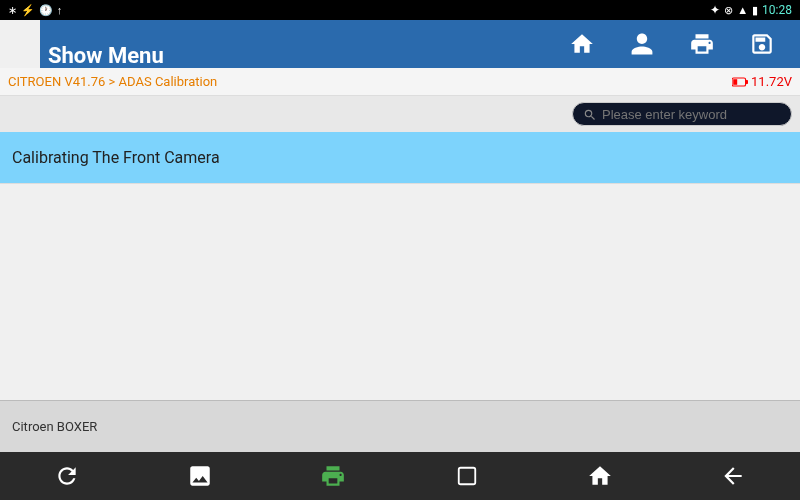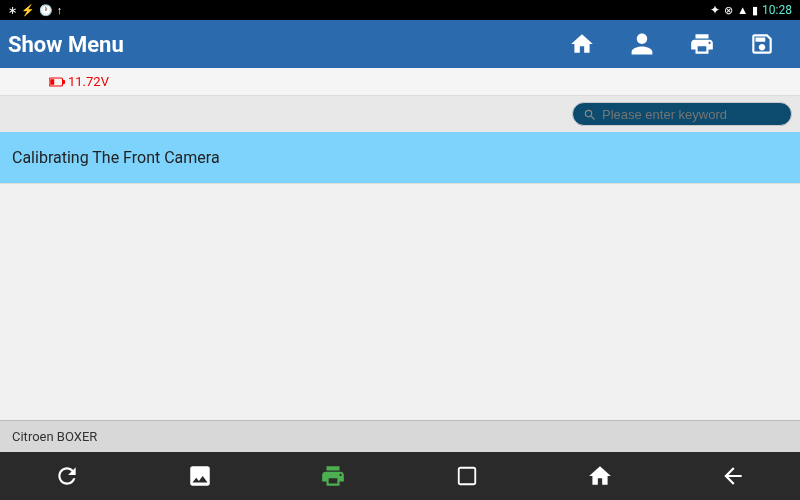--- a/index.html
+++ b/index.html
@@ -30,23 +30,24 @@
     .status-icon {
       color: #fff;
       font-size: 11px;
     }
 
     
     .toolbar {
       background: #2a6aad;
       height: 48px;
       display: flex;
-      align-items: center;
+      align-items: flex-end;
       padding: 0 8px;
       flex-shrink: 0;
+      margin-left: 40px;
     }
     .toolbar-title {
       color: #fff;
       font-size: 22px;
       font-weight: bold;
       flex: 1;
     }
     .toolbar-actions {
       display: flex;
       align-items: center;
@@ -91,21 +92,21 @@
     .search-bar {
       background: #e8e8e8;
       padding: 6px 8px;
       display: flex;
       justify-content: flex-end;
       flex-shrink: 0;
     }
     .search-input-wrap {
       display: flex;
       align-items: center;
-      background: #0c4a6e;
+      background: #0f172a;
       border: 1px solid #ccc;
       border-radius: 16px;
       padding: 3px 10px;
       width: 220px;
     }
     .search-icon-span {
       color: #888;
       font-size: 14px;
       margin-right: 5px;
     }
@@ -129,21 +130,21 @@
       border-bottom: 1px solid #ddd;
       padding: 16px 12px;
       font-size: 16px;
       color: #222;
       cursor: pointer;
     }
 
     
     .info-bar {
       background: #d8d8d8;
-      padding: 6px 12px;
+      padding: 16px 12px;
       font-size: 13px;
       color: #333;
       flex-shrink: 0;
       border-top: 1px solid #bbb;
     }
     .info-bar div { line-height: 1.5; }
 
     
     .bottom-nav {
       background: #2a2a2a;
@@ -207,20 +208,21 @@
     </div>
     <div class="toolbar-btn">
       <svg width="26" height="26" viewBox="0 0 24 24" fill="white">
         <path d="M17 3H5c-1.1 0-2 .9-2 2v14c0 1.1.9 2 2 2h14c1.1 0 2-.9 2-2V7l-4-4zm2 16H5V5h11.17L19 7.83V19zm-7-7c-1.66 0-3 1.34-3 3s1.34 3 3 3 3-1.34 3-3-1.34-3-3-3zM6 6h9v4H6z"></path>
       </svg>
     </div>
   </div>
 </div>
 
 <div class="breadcrumb-bar">
+  <span class="breadcrumb-text">CITROEN V41.76 &gt; ADAS Calibration</span>
   <div class="battery-status">
     <svg width="16" height="12" viewBox="0 0 20 12" fill="red">
       <rect x="0" y="1" width="17" height="10" rx="2" ry="2" stroke="red" fill="none" stroke-width="1.5"></rect>
       <rect x="17" y="3.5" width="3" height="5" rx="1" fill="red"></rect>
       <rect x="1.5" y="2.5" width="5" height="7" fill="red"></rect>
     </svg>
     <span>11.72V</span>
   </div>
 </div>
 

